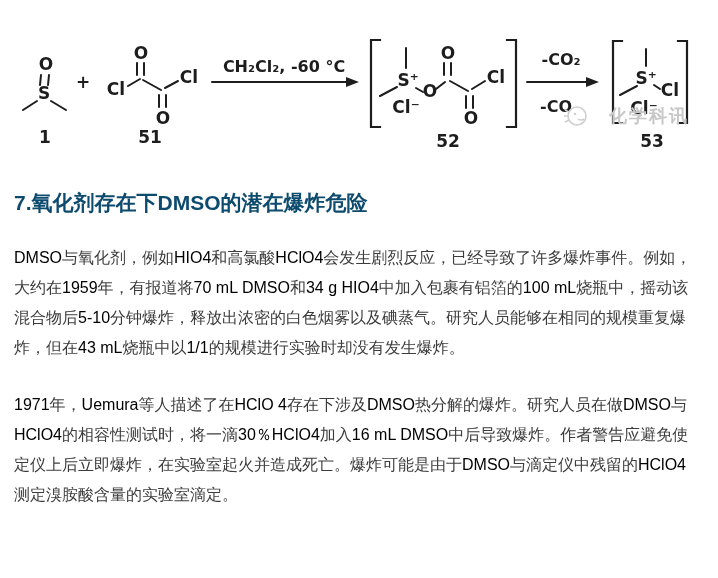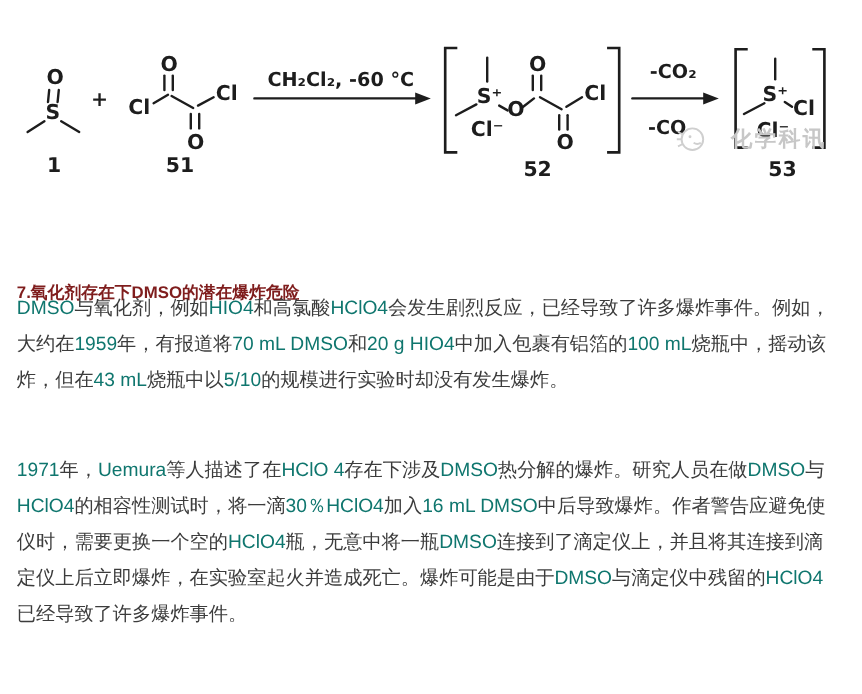--- a/index.html
+++ b/index.html
@@ -12,28 +12,28 @@
   #scheme .cnum{font-size:17px;}
   #scheme .cond{font-size:16px;}
   #scheme line, #scheme path{stroke:#1d1d1d;stroke-width:2;fill:none;stroke-linecap:round;}
   #scheme path.bracket{stroke-width:2.2;stroke-linecap:square;}
   #scheme polygon{fill:#1d1d1d;stroke:none;}
   
   #watermark{position:absolute;left:561px;top:101px;display:flex;align-items:center;gap:18px;
              color:#c7c7c7;font-size:18px;letter-spacing:2px;white-space:nowrap;font-weight:bold;}
   #watermark svg{display:block;}
   
-  #heading{position:absolute;left:14px;top:189px;font-size:14px;font-weight:700;color:#7f1d1d;
-           white-space:nowrap;margin-top:46px;}
+  #heading{position:absolute;left:14px;top:189px;font-size:21px;font-weight:700;color:#0c4a6e;
+           white-space:nowrap;}
   
   .para{position:absolute;left:14px;width:700px;font-size:16px;line-height:30px;color:#3c3c3c;}
   .para .pline{white-space:nowrap;}
-  .para .latin{color:#0f766e;}
+  .para .latin{color:#000000;}
   #para1{top:243px;}
-  #para2{top:378px;}
+  #para2{top:390px;}
 </style>
 </head>
 <body>
 
 <div id="page">
 
   <svg id="scheme" width="718" height="175" viewBox="0 0 718 175">
 
     <g>
       <text class="atom" text-anchor="middle" x="46" y="70">O</text>
@@ -119,25 +119,25 @@
         <path d="M17 18 q 3 2 6 0"></path>
       </g>
     </svg>
     <span>化学科讯</span>
   </div>
 
   <div id="heading">7.氧化剂存在下DMSO的潜在爆炸危险</div>
 
   <div id="para1" class="para">
     <div class="pline"><span class="latin">DMSO</span>与氧化剂，例如<span class="latin">HIO4</span>和高氯酸<span class="latin">HClO4</span>会发生剧烈反应，已经导致了许多爆炸事件。例如，</div>
-    <div class="pline">大约在<span class="latin">1959</span>年，有报道将<span class="latin">70 mL DMSO</span>和<span class="latin">20 g HIO4</span>中加入包裹有铝箔的<span class="latin">100 mL</span>烧瓶中，摇动该</div>
-    <div class="pline">炸，但在<span class="latin">43 mL</span>烧瓶中以<span class="latin">5/10</span>的规模进行实验时却没有发生爆炸。</div>
+    <div class="pline">大约在<span class="latin">1959</span>年，有报道将<span class="latin">70 mL DMSO</span>和<span class="latin">34 g HIO4</span>中加入包裹有铝箔的<span class="latin">100 mL</span>烧瓶中，摇动该</div>
+    <div class="pline">混合物后<span class="latin">5-10</span>分钟爆炸，释放出浓密的白色烟雾以及碘蒸气。研究人员能够在相同的规模重复爆</div>
+    <div class="pline">炸，但在<span class="latin">43 mL</span>烧瓶中以<span class="latin">1/1</span>的规模进行实验时却没有发生爆炸。</div>
   </div>
 
   <div id="para2" class="para">
     <div class="pline"><span class="latin">1971</span>年，<span class="latin">Uemura</span>等人描述了在<span class="latin">HClO 4</span>存在下涉及<span class="latin">DMSO</span>热分解的爆炸。研究人员在做<span class="latin">DMSO</span>与</div>
     <div class="pline"><span class="latin">HClO4</span>的相容性测试时，将一滴<span class="latin">30％HClO4</span>加入<span class="latin">16 mL DMSO</span>中后导致爆炸。作者警告应避免使</div>
-    <div class="pline">仪时，需要更换一个空的<span class="latin">HClO4</span>瓶，无意中将一瓶<span class="latin">DMSO</span>连接到了滴定仪上，并且将其连接到滴</div>
     <div class="pline">定仪上后立即爆炸，在实验室起火并造成死亡。爆炸可能是由于<span class="latin">DMSO</span>与滴定仪中残留的<span class="latin">HClO4</span></div>
-    <div class="pline">已经导致了许多爆炸事件。</div>
+    <div class="pline">测定溴胺酸含量的实验室滴定。</div>
   </div>
 
 </div>
 
 </body></html>

